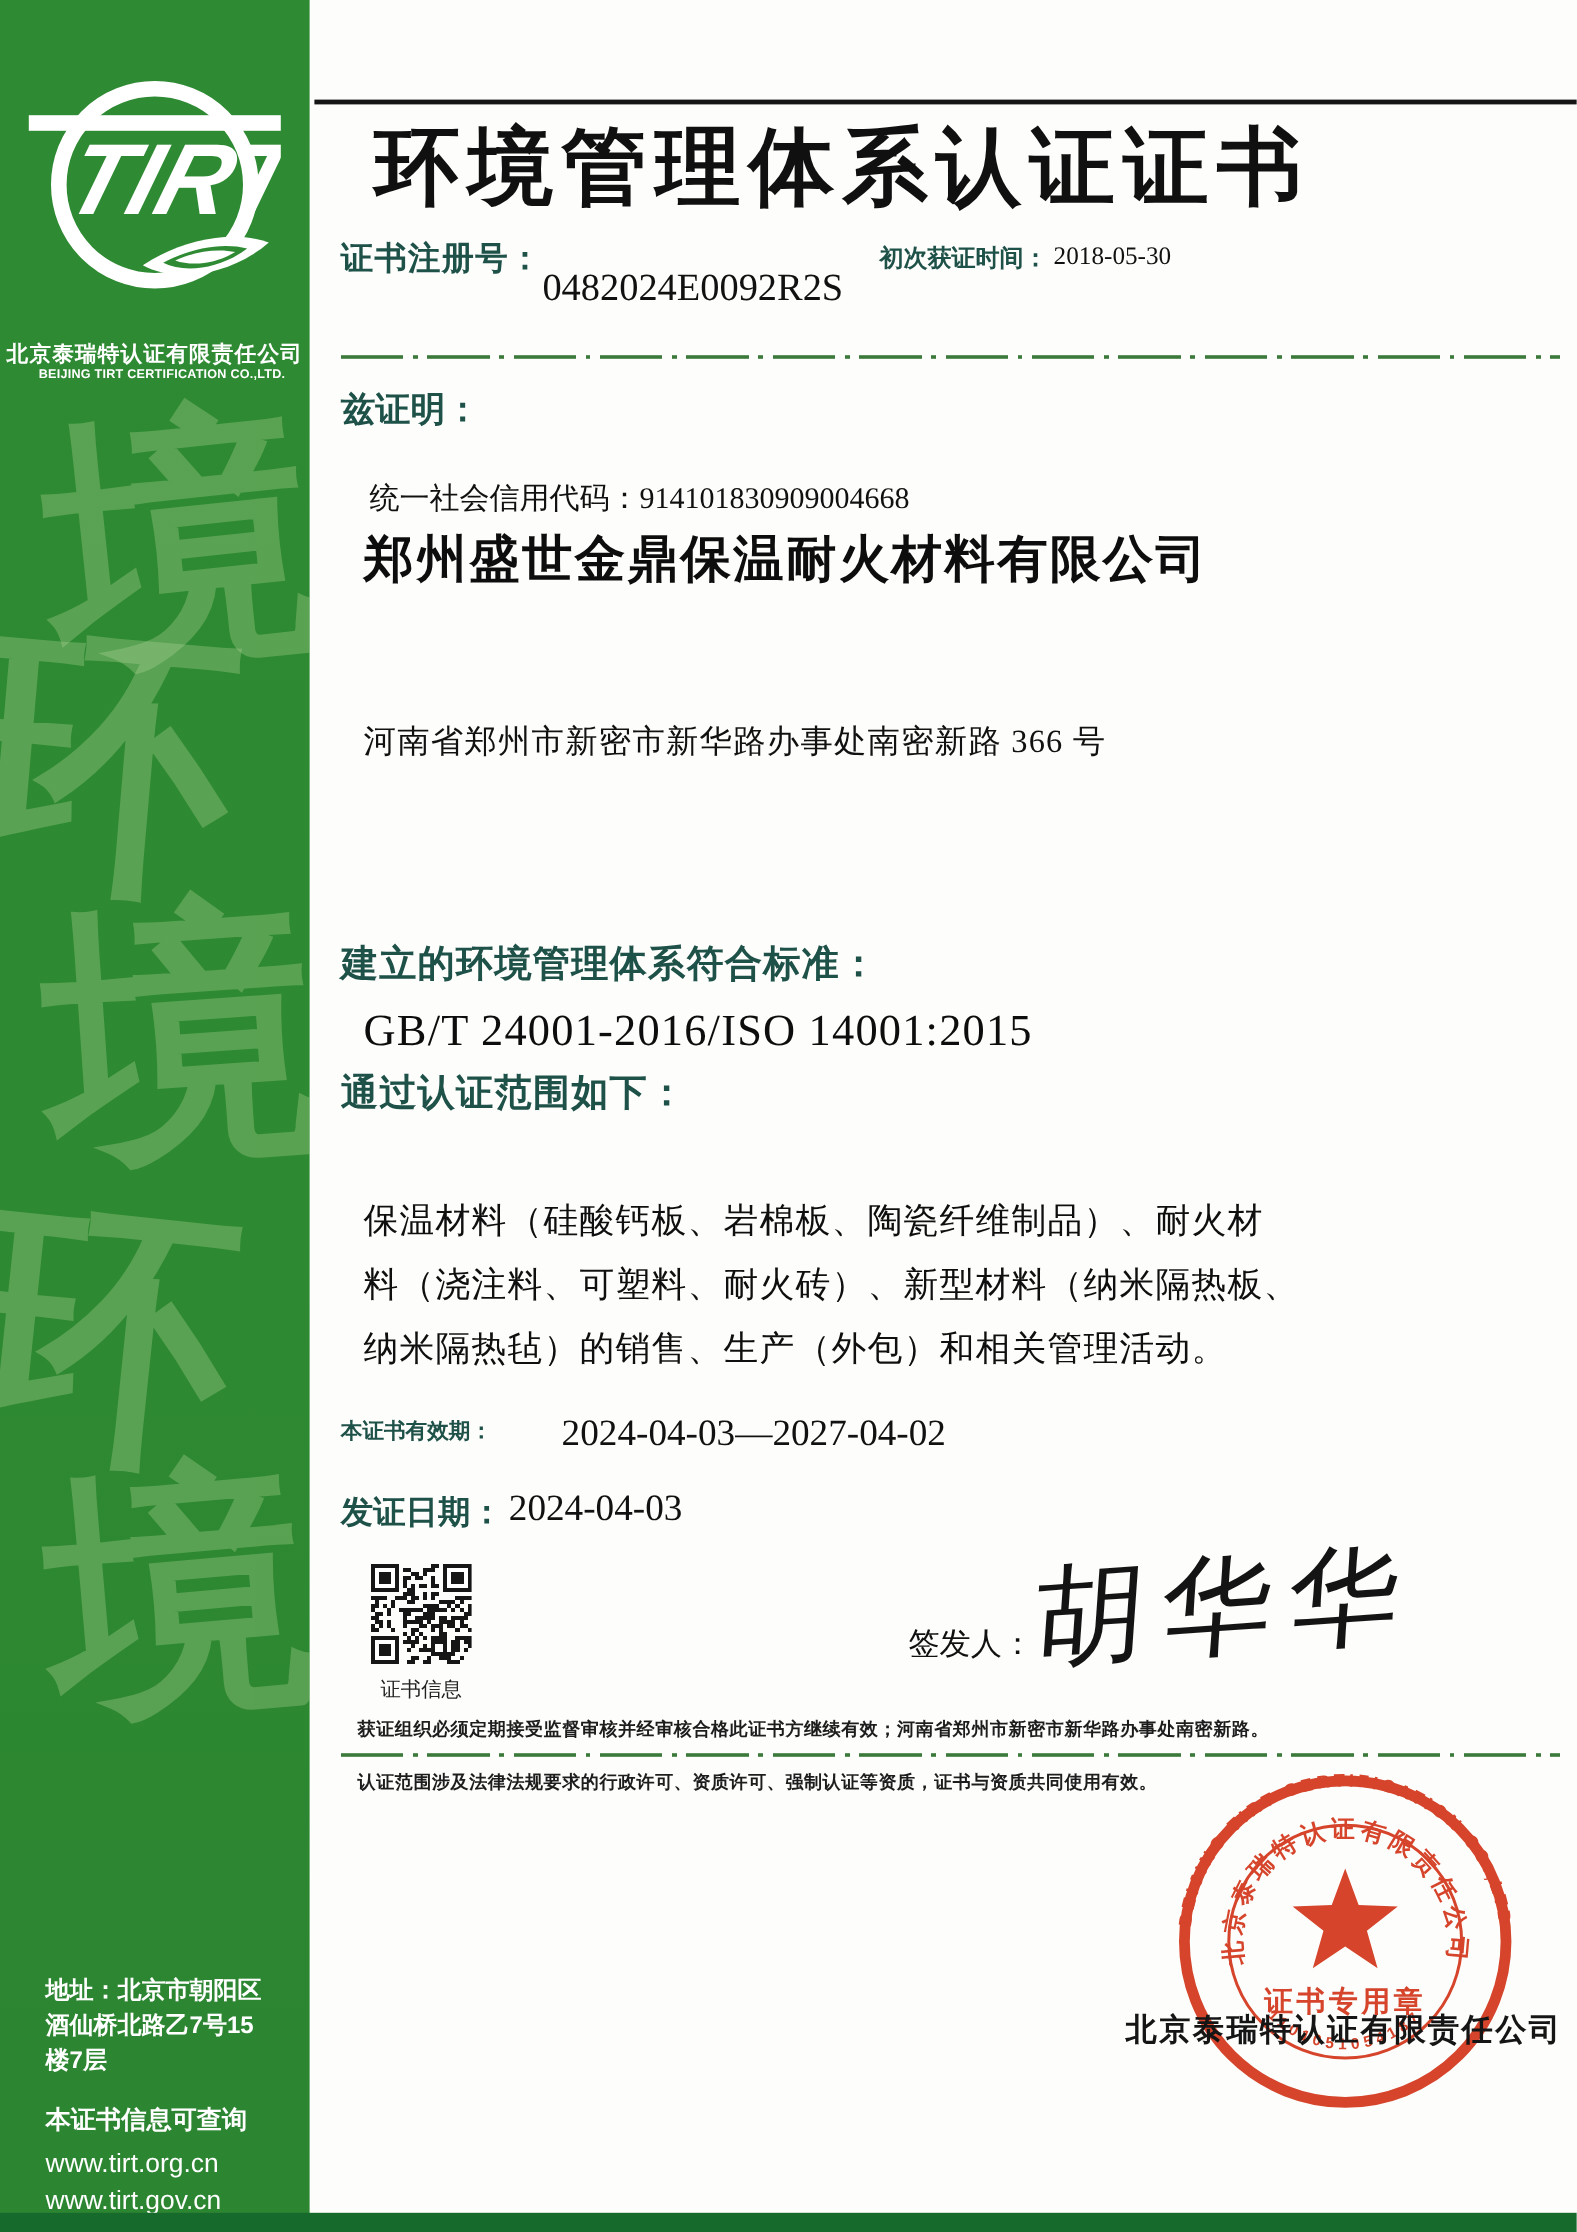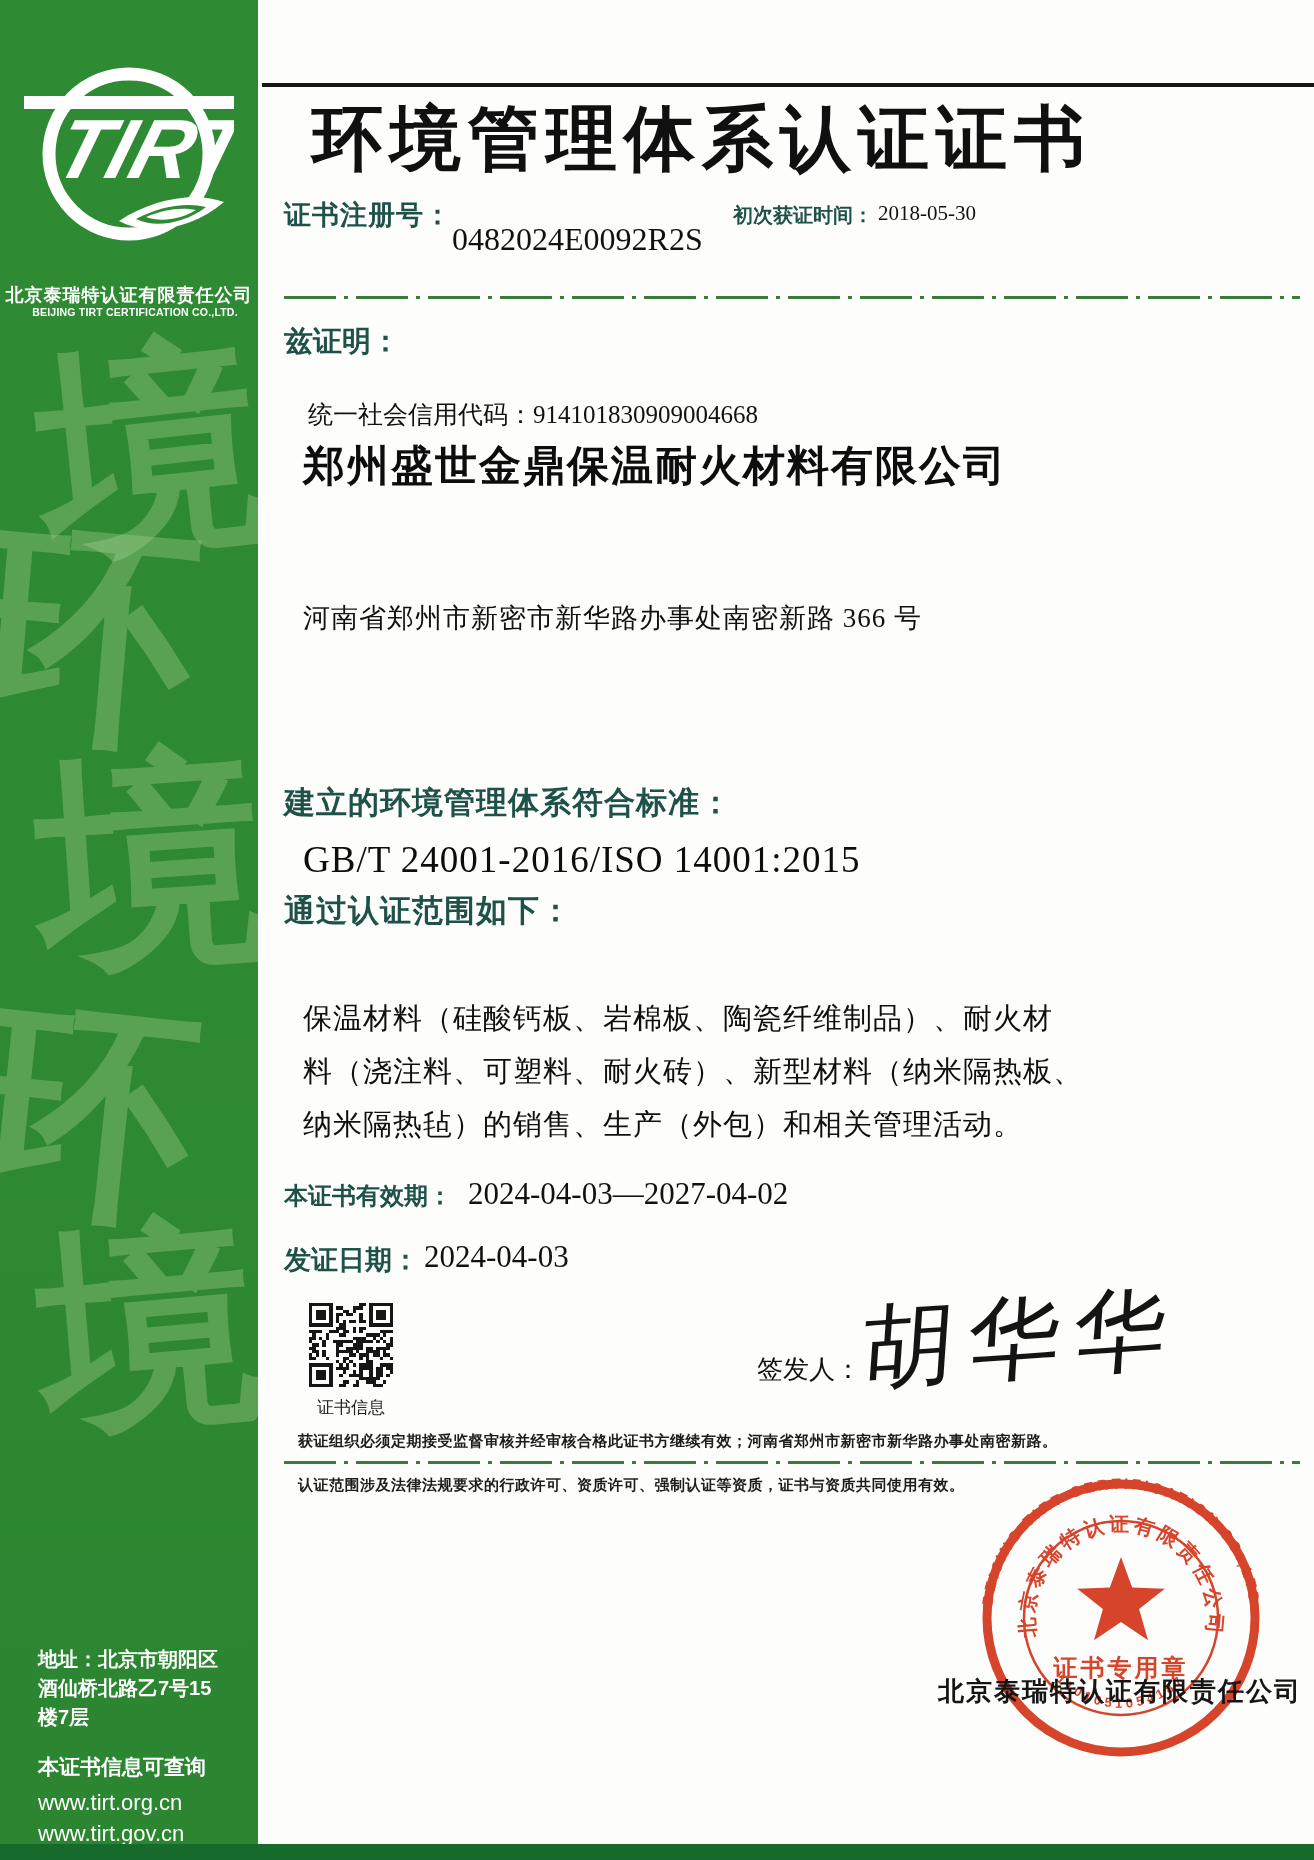--- a/index.html
+++ b/index.html
@@ -115,21 +115,21 @@
 <div class="abs serif" style="left:303px;top:838px;font-size:37px;color:#0d0d0d;letter-spacing:1px;">GB/T 24001-2016/ISO 14001:2015</div>
 
 <div class="abs lbl" style="left:284px;top:890px;font-size:31px;letter-spacing:1px;">通过认证范围如下：</div>
 
 <div class="abs serif" style="left:303px;top:992px;font-size:29px;color:#0f0f0f;line-height:53px;letter-spacing:1px;white-space:nowrap;">
   <div>保温材料（硅酸钙板、岩棉板、陶瓷纤维制品）、耐火材</div>
   <div>料（浇注料、可塑料、耐火砖）、新型材料（纳米隔热板、</div>
   <div>纳米隔热毡）的销售、生产（外包）和相关管理活动。</div>
 </div>
 
-<div class="abs lbl" style="left:284px;top:1180px;font-size:24px;">本证书有效期：</div>
+<div class="abs lbl" style="left:284px;top:1180px;font-size:18px;">本证书有效期：</div>
 <div class="abs serif" style="left:468px;top:1176px;font-size:31px;color:#111;">2024-04-03—2027-04-02</div>
 
 <div class="abs lbl" style="left:284px;top:1242px;font-size:27px;">发证日期：</div>
 <div class="abs serif" style="left:424px;top:1239px;font-size:31px;color:#111;">2024-04-03</div>
 
 <svg id="qr-svg" class="abs" style="left:309px;top:1303px;" width="84" height="84" viewBox="0 0 25 25" shape-rendering="crispEdges">
     <g fill="#161616">
       <rect x="15" y="0" width="1" height="1"></rect>
       <rect x="16" y="0" width="1" height="1"></rect>
       <rect x="8" y="1" width="1" height="1"></rect>

